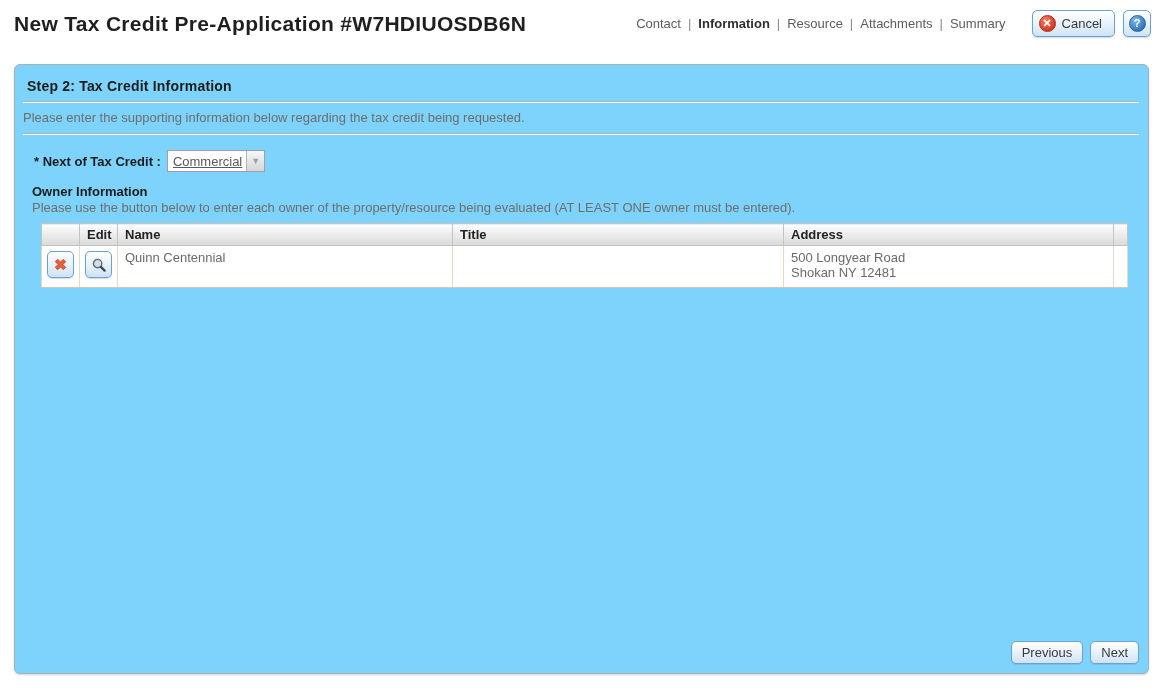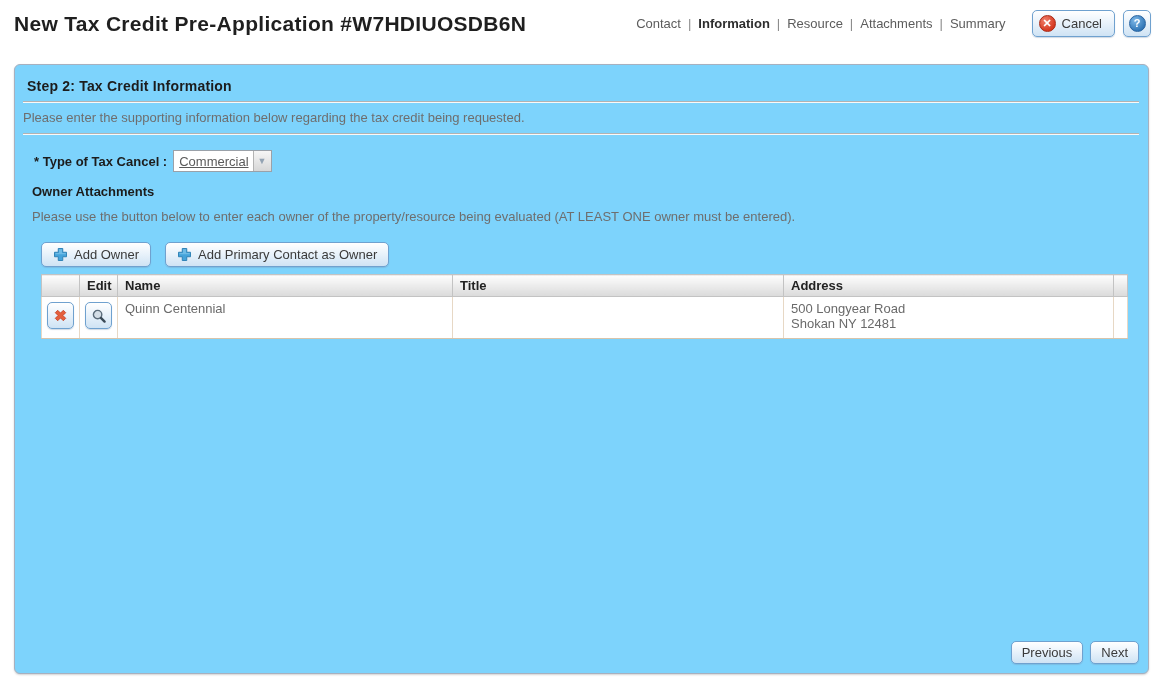--- a/index.html
+++ b/index.html
@@ -47,21 +47,21 @@
   .type-label { font-weight:bold; color:#1c1c1c; }
   .combobox { display:inline-flex; align-items:stretch; margin-left:6px;
     border:1px solid #9aa1a9; background:#fff; height:22px; cursor:pointer; }
   .combo-value { display:flex; align-items:center; padding:0 4px 0 5px;
     color:#5a5a5a; min-width:72px;text-decoration:underline; }
   .combo-btn { display:flex; align-items:center; justify-content:center; width:18px;
     background:linear-gradient(#f6f6f6,#d7d7d7); border-left:1px solid #b3b3b3;
     color:#93a3b3; font-size:9px; }
 
   .owner-heading { font-weight:bold; color:#1c1c1c; margin:12px 0 0 17px; }
-  .owner-instructions { margin:10px 0 0 17px; max-width:768px; color:#6e6e6e; line-height:1.25; }
+  .owner-instructions { margin:1px 0 0 17px; max-width:768px; color:#6e6e6e; line-height:1.25; }
 
   .btn-row { display:flex; gap:14px; margin:17px 0 0 26px; }
   .plus-icon { display:inline-block; width:15px; height:15px; }
 
   
   .owners-table { border-collapse:collapse; table-layout:fixed;
     margin:7px 0 0 26px; width:1086px; background:#fff; }
   .owners-table thead th { background:linear-gradient(#fdfdfd,#dadada);
     border:1px solid #c3c3c3; color:#222; font-size:13px; font-weight:bold;
     text-align:left; padding:3px 7px; height:22px; }
@@ -104,46 +104,30 @@
 </div>
 
 <main class="panel">
   <div class="panel-heading">Step 2: Tax Credit Information</div>
   <div class="divider"></div>
   <div class="intro-text">Please enter the supporting information below regarding the tax credit being requested.</div>
   <div class="divider divider2"></div>
 
   <div class="type-row">
     <span class="type-label"><span>*</span>
-      <span>Type of Tax Cancel :</span></span>
+      <span>Next of Tax Credit :</span></span>
     <div class="combobox">
       <span class="combo-value">Commercial</span>
       <span class="combo-btn">▼</span>
     </div>
   </div>
 
-  <div class="owner-heading">Owner Attachments</div>
+  <div class="owner-heading">Owner Information</div>
   <p class="owner-instructions">Please use the button below to enter each owner of the property/resource being evaluated (AT LEAST ONE owner must be entered).</p>
 
-  <div class="btn-row">
-    <button class="btn">
-      <svg class="plus-icon" viewBox="0 0 16 16">
-        <path d="M5.6 1.6h4.8v4h4v4.8h-4v4H5.6v-4h-4V5.6h4z" fill="#45a3da" stroke="#2c7fb3" stroke-width="1"></path>
-        <path d="M6.4 2.4h3.2v4h4v1.2h-11V6.4h3.8z" fill="#7cc3ea" opacity=".75"></path>
-      </svg>
-      <span>Add Owner</span>
-    </button>
-    <button class="btn">
-      <svg class="plus-icon" viewBox="0 0 16 16">
-        <path d="M5.6 1.6h4.8v4h4v4.8h-4v4H5.6v-4h-4V5.6h4z" fill="#45a3da" stroke="#2c7fb3" stroke-width="1"></path>
-        <path d="M6.4 2.4h3.2v4h4v1.2h-11V6.4h3.8z" fill="#7cc3ea" opacity=".75"></path>
-      </svg>
-      <span>Add Primary Contact as Owner</span>
-    </button>
-  </div>
 
   <table class="owners-table">
     <colgroup>
       <col style="width:38px">
         <col style="width:38px">
         <col style="width:335px">
       <col style="width:331px">
         <col style="width:330px">
         <col style="width:14px">
     </colgroup>

